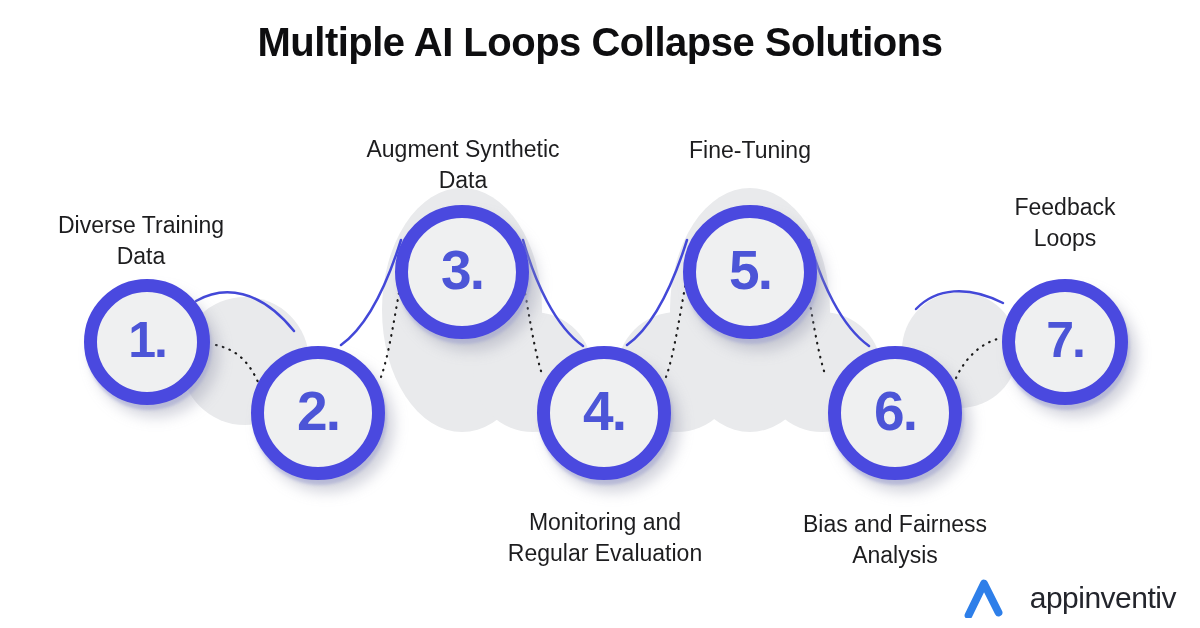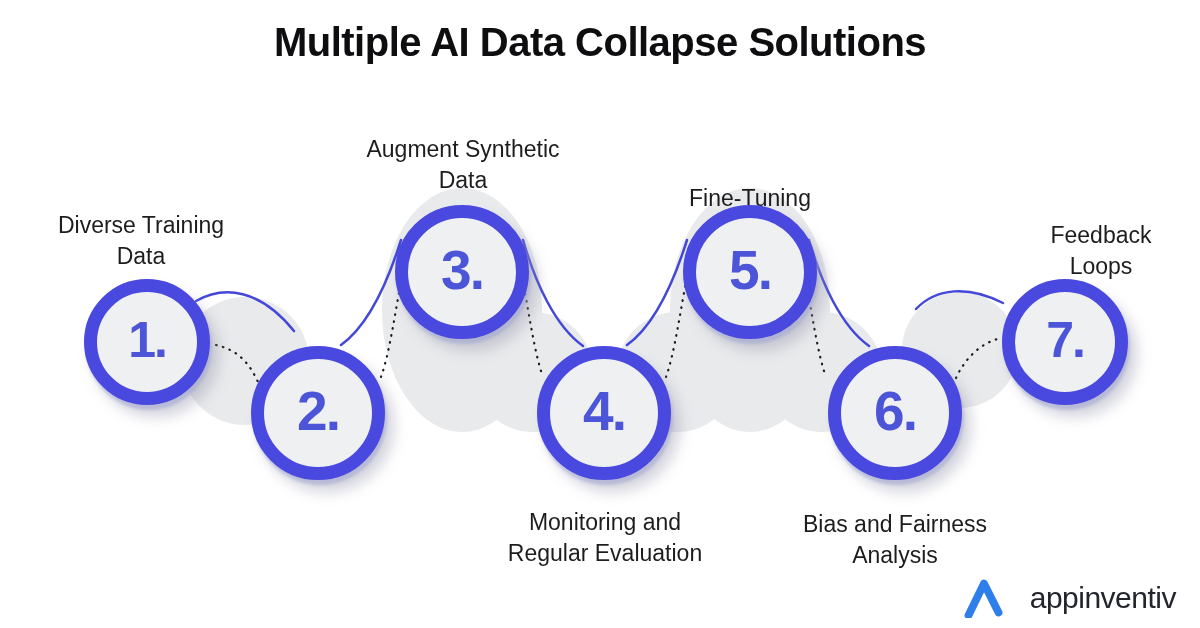--- a/index.html
+++ b/index.html
@@ -51,39 +51,39 @@
 
   .step-label{
     position:absolute;z-index:2;text-align:center;
     font-size:23px;line-height:31px;font-weight:500;
     color:var(--label-black);
   }
   .l1{left:31px;top:186px;width:220px;margin-top:24px;}
   .l2{left:195px;top:507px;width:240px;}
   .l3{left:348px;top:134px;width:230px;}
   .l4{left:495px;top:507px;width:220px;}
-  .l5{left:650px;top:135px;width:200px;margin-top:48px;}
+  .l5{left:650px;top:135px;width:200px;}
   .l6{left:780px;top:509px;width:230px;}
-  .l7{left:1036px;top:192px;width:130px;margin-top:28px;}
+  .l7{left:1000px;top:192px;width:130px;}
 
   .logo{
     position:absolute;right:24px;bottom:10px;z-index:3;
     display:flex;align-items:center;gap:24px;
   }
   .logo-text{
     font-size:30px;font-weight:500;letter-spacing:-0.5px;
     color:var(--logo-text);
   }
 </style>
 </head>
 <body>
 
 <div class="canvas">
 
-  <h1 class="title">Multiple AI Data Collapse Solutions</h1>
+  <h1 class="title">Multiple AI Loops Collapse Solutions</h1>
 
   <svg class="bg" width="1200" height="628" viewBox="0 0 1200 628">
 
     <g style="fill:var(--band-gray)">
       <circle cx="245" cy="361" r="64"></circle>
       <ellipse cx="462" cy="310" rx="80" ry="122"></ellipse>
       <circle cx="533" cy="372" r="60"></circle>
       <circle cx="677" cy="372" r="60"></circle>
       <ellipse cx="750" cy="310" rx="80" ry="122"></ellipse>
       <circle cx="822" cy="372" r="60"></circle>

